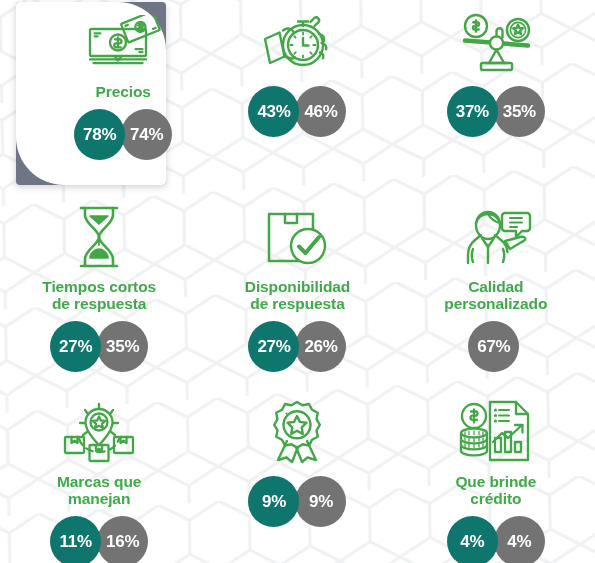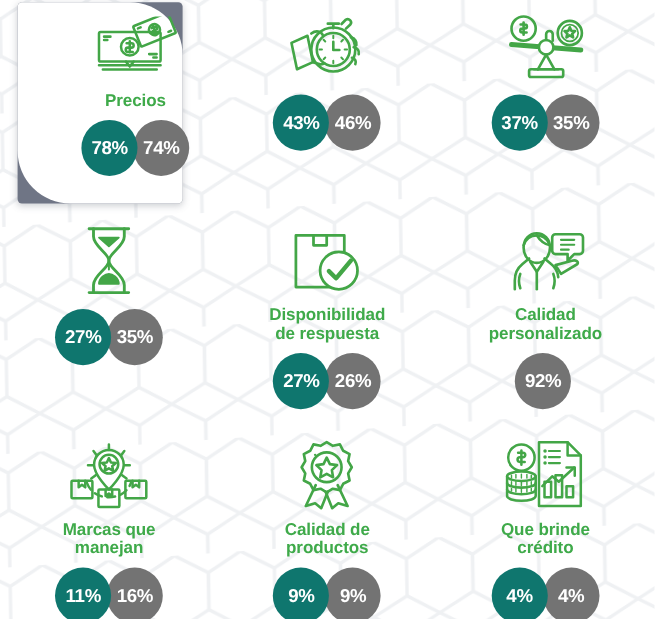--- a/index.html
+++ b/index.html
@@ -212,20 +212,22 @@
       <div class="icon-wrap">
         <svg width="60" height="64" viewBox="0 0 60 64" fill="none" stroke="#43a647" stroke-width="2.6" stroke-linecap="round" stroke-linejoin="round">
           <path d="M12 3h36M12 61h36"></path>
           <path d="M16 3v7c0 9 14 15 14 22s-14 13-14 22v7"></path>
           <path d="M44 3v7c0 9-14 15-14 22s14 13 14 22v7"></path>
           <path d="M21 11h18l-9 8z" fill="#43a647" stroke-width="1.6"></path>
           <path d="M21 53h18c0-6-6-9-9-9s-9 3-9 9z" fill="#43a647" stroke-width="1.6"></path>
           <path d="M30 32v8" stroke-width="1.8"></path>
         </svg>
       </div>
+      <div class="card-label">Tiempos cortos
+de respuesta</div>
       <div class="circles">
         <div class="bubble dark">27%</div>
         <div class="bubble light">35%</div>
       </div>
     </div>
   </div>
 
   <div class="card row2">
     <div class="card-inner">
       <div class="icon-wrap">
@@ -259,21 +261,21 @@
           <path d="M15 44 c-1.5 4-1.5 9 0 13"></path>
           <path d="M45 44 c1.5 4 1.5 9 0 13"></path>
           <path d="M47 36 L62 32 c4-1 6 1 5 3 L52 44 z"></path>
           <path d="M47 8h22a3 3 0 013 3v12a3 3 0 01-3 3h-5l-6 6v-6h-11a3 3 0 01-3-3V11a3 3 0 013-3z"></path>
           <path d="M52 13h12M52 17.5h12M52 22h7" stroke-width="2"></path>
         </svg>
       </div>
       <div class="card-label">Calidad
 personalizado</div>
       <div class="circles">
-        <div class="bubble light">92%</div>
+        <div class="bubble light">67%</div>
       </div>
     </div>
   </div>
 
   <div class="card row3">
     <div class="card-inner">
       <div class="icon-wrap">
         <svg width="76" height="62" viewBox="0 0 76 62" fill="none" stroke="#43a647" stroke-width="2.3" stroke-linecap="round" stroke-linejoin="round">
           <path d="M38 3v5M24 9l3 4M52 9l-3 4M19 22h5M57 22h-5M22 34l4-3M54 34l-4-3"></path>
           <path d="M38 8c-7.5 0-13.5 6-13.5 13.5C24.5 31 38 44 38 44s13.5-13 13.5-22.5C51.5 14 45.5 8 38 8z"></path>
@@ -302,22 +304,20 @@
       <div class="icon-wrap">
         <svg width="66" height="64" viewBox="0 0 66 64" fill="none" stroke="#43a647" stroke-width="2.4" stroke-linecap="round" stroke-linejoin="round">
           <path d="M33 2 l5.6 3.3 6.4-1.3 3 5.8 5.8 3 -1.3 6.4 3.3 5.6 -3.3 5.6 1.3 6.4 -5.8 3 -3 5.8 -6.4-1.3 -5.6 3.3 -5.6-3.3 -6.4 1.3 -3-5.8 -5.8-3 1.3-6.4 -3.3-5.6 3.3-5.6 -1.3-6.4 5.8-3 3-5.8 6.4 1.3z"></path>
           <circle cx="33" cy="24.8" r="13.5"></circle>
           <path d="M33 16 l2.9 5.9 6.5.9 -4.7 4.6 1.1 6.5 -5.8-3.1 -5.8 3.1 1.1-6.5 -4.7-4.6 6.5-.9z"></path>
           <circle cx="22.5" cy="13.5" r="1.1" fill="#43a647" stroke="none"></circle>
           <path d="M23 41 L14 60 l8.5-2.5 L28 62 L34 47"></path>
           <path d="M43 41 L52 60 l-8.5-2.5 L38 62 L32 47"></path>
         </svg>
       </div>
-      <div class="card-label">Calidad de
-productos</div>
       <div class="circles">
         <div class="bubble dark">9%</div>
         <div class="bubble light">9%</div>
       </div>
     </div>
   </div>
 
   <div class="card row3">
     <div class="card-inner">
       <div class="icon-wrap">

